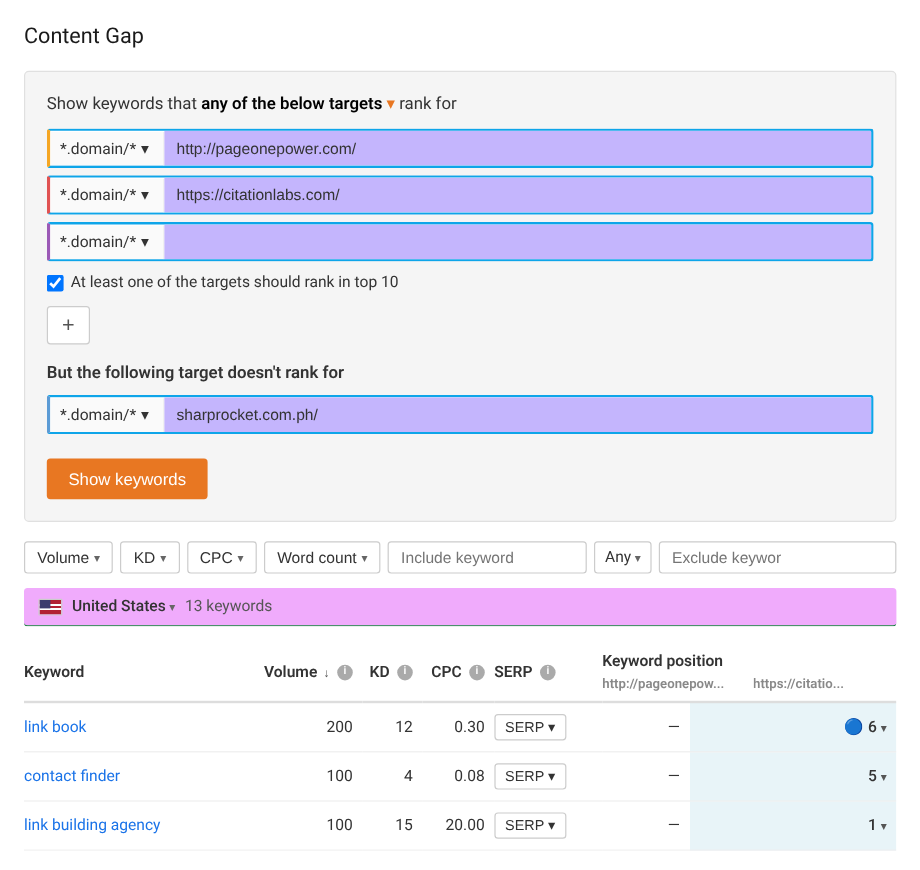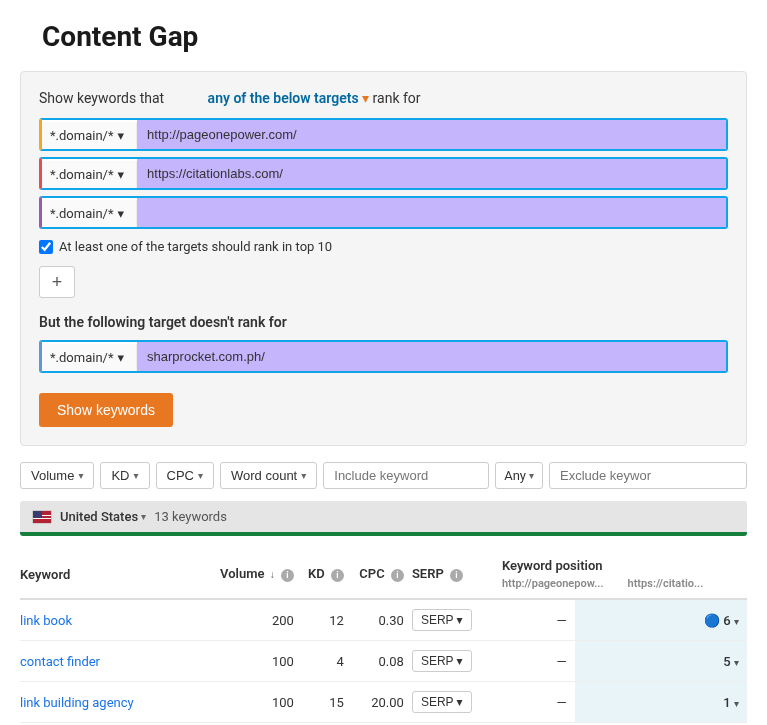--- a/index.html
+++ b/index.html
@@ -8,44 +8,42 @@
       font-size: 14px;
       color: #333;
       background: #fff;
       width: 767px;
       min-height: 725px;
     }
     .page-container {
       padding: 20px 20px 0 20px;
     }
     .page-title {
-      font-size: 28px;
-      font-weight: 700;
+      font-size: 18px;
+      font-weight: 400;
       margin-bottom: 18px;
       color: #1a1a1a;
-      margin-left: 22px;
     }
     .content-gap-form {
       background: #f5f5f5;
       border: 1px solid #e0e0e0;
       border-radius: 4px;
       padding: 18px 18px 18px 18px;
       margin-bottom: 16px;
     }
     .form-subtitle {
       font-size: 14px;
       color: #333;
       margin-bottom: 12px;
     }
     .form-subtitle .any-link {
-      color: #0369a1;
+      color: #000000;
       font-weight: 600;
       cursor: pointer;
       text-decoration: none;
-      margin-left: 40px;
     }
     .target-row {
       display: flex;
       align-items: flex-end;
       background: #fff;
       border: 2px solid #0ea5e9;
       border-radius: 3px;
       margin-bottom: 6px;
       overflow: hidden;
     }
@@ -178,25 +176,25 @@
       color: #999;
       background: #fff;
       outline: none;
     }
 
     
     .country-bar {
       display: flex;
       align-items: center;
       gap: 8px;
-      background: #e5e5e5;
+      background: #f0abfc;
       padding: 8px 12px;
       border-radius: 3px;
       margin-bottom: 14px;
-      border-bottom: 4px solid #15803d;
+      border-bottom: 1px solid #15803d;
     }
     .flag-icon {
       width: 20px;
       height: 14px;
       display: inline-block;
       background: linear-gradient(180deg, #B22234 0%, #B22234 30%, #fff 30%, #fff 45%, #B22234 45%, #B22234 55%, #fff 55%, #fff 70%, #B22234 70%, #B22234 100%);
       border: 1px solid #ccc;
       border-radius: 1px;
       position: relative;
       overflow: hidden;

